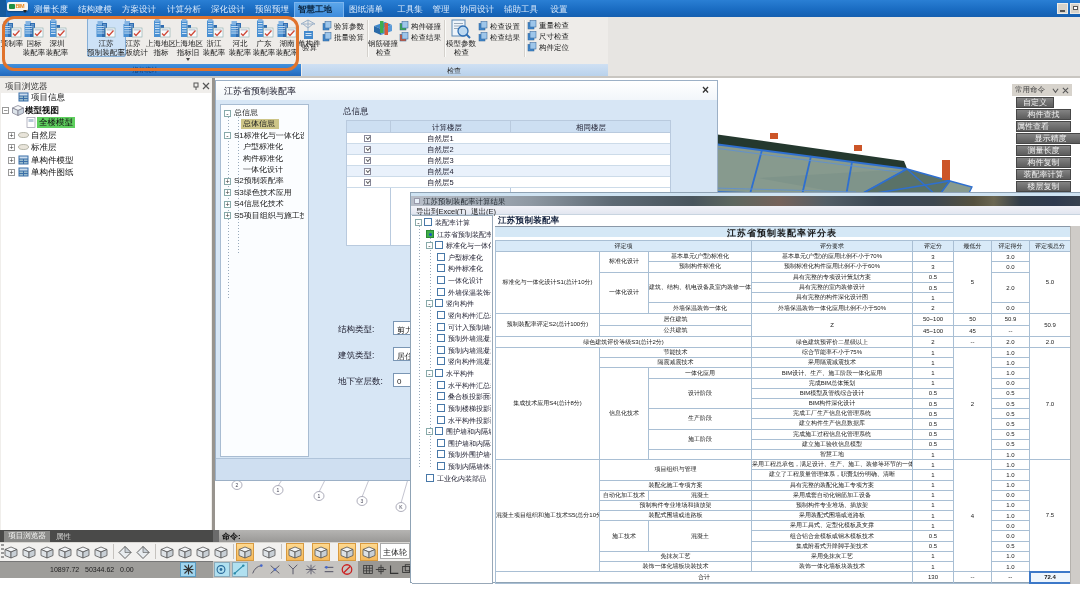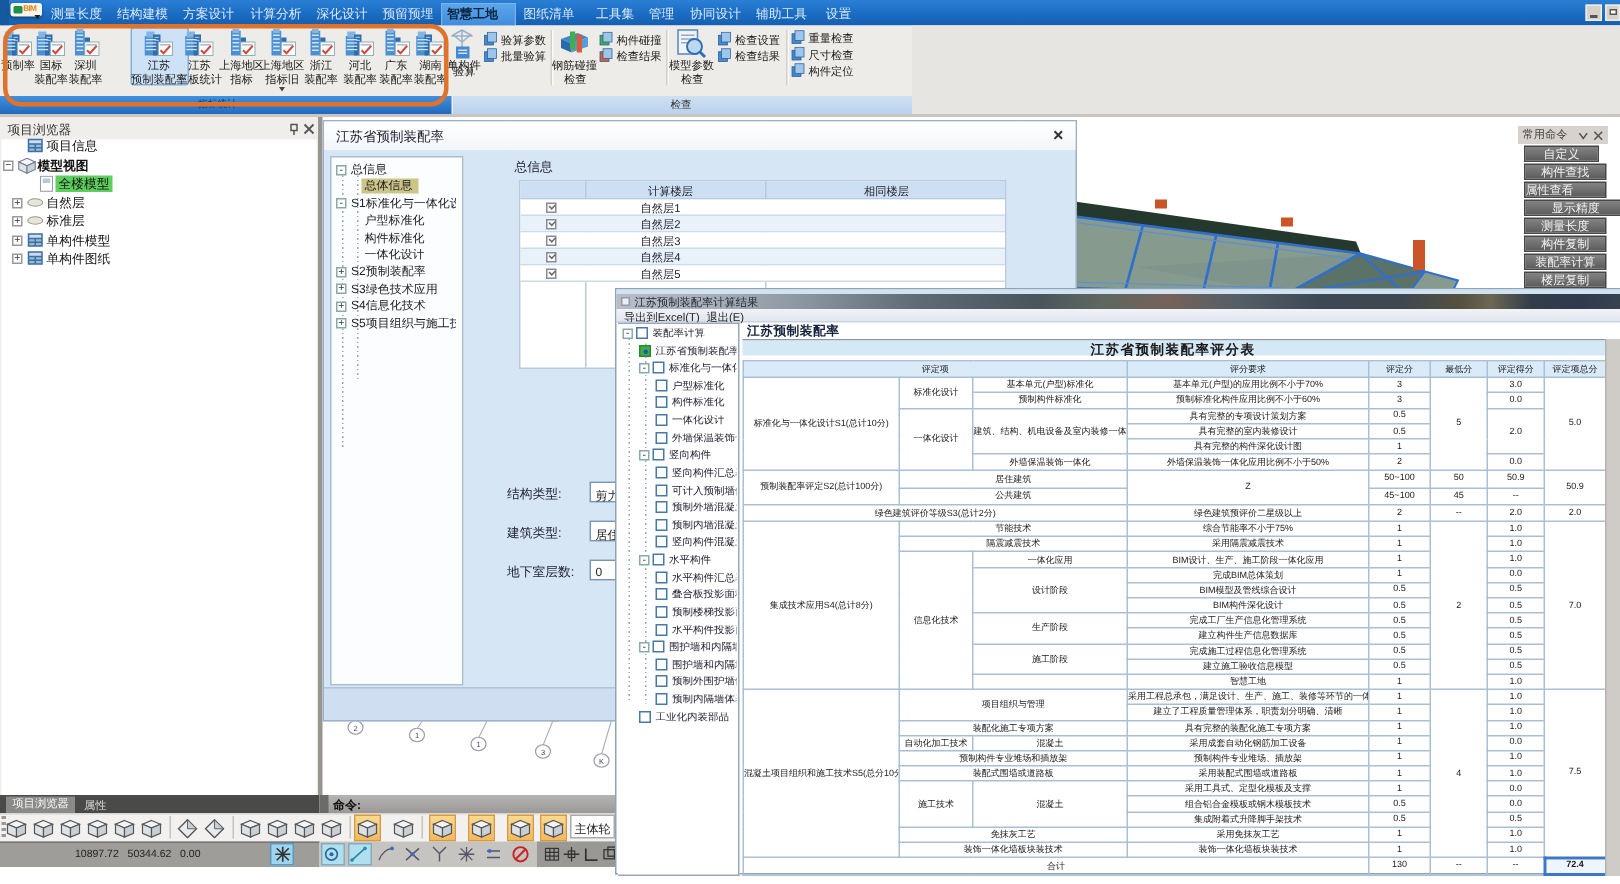--- a/index.html
+++ b/index.html
@@ -408,21 +408,21 @@
 <rect x="152" y="8" width="5" height="3" fill="#cc3322"></rect>
 </svg>
     <div class="ab" style="left:1012px;top:84px;width:60px;height:12px;background:#d7d3cc"></div>
     <div class="t" style="left:1015px;top:86px;font-size:7.5px;color:#444;">常用命令</div>
     <svg class="ab" style="left:1052px;top:87px" width="7" height="7" viewBox="0 0 8 8">
       <path d="M1 2 L4 6 L7 2" fill="none" stroke="#555" stroke-width="1.2"></path>
     </svg>
     <svg class="ab" style="left:1062px;top:87px" width="7" height="7" viewBox="0 0 8 8">
       <path d="M1 1 L7 7 M7 1 L1 7" stroke="#555" stroke-width="1.2"></path>
     </svg>
-    <div class="ab" style="left:1016px;top:96.5px;width:50px;height:11px;background:linear-gradient(180deg,#838383,#5c5c5c);border:1px solid #474747;color:#f2f2f2;font-size:8px;text-align:center;line-height:10px">自定义</div>
+    <div class="ab" style="left:1016px;top:96.5px;width:38px;height:11px;background:linear-gradient(180deg,#838383,#5c5c5c);border:1px solid #474747;color:#f2f2f2;font-size:8px;text-align:center;line-height:10px">自定义</div>
     <div class="ab" style="left:1016px;top:108.5px;width:55px;height:11px;background:linear-gradient(180deg,#838383,#5c5c5c);border:1px solid #474747;color:#f2f2f2;font-size:8px;text-align:center;line-height:10px">构件查找</div>
     <div class="ab" style="left:1016px;top:120.5px;width:55px;height:11px;background:linear-gradient(180deg,#838383,#5c5c5c);border:1px solid #474747;color:#f2f2f2;font-size:8px;text-align:left;line-height:10px">属性查看</div>
     <div class="ab" style="left:1016px;top:132.5px;width:69px;height:11px;background:linear-gradient(180deg,#838383,#5c5c5c);border:1px solid #474747;color:#f2f2f2;font-size:8px;text-align:center;line-height:10px">显示精度</div>
     <div class="ab" style="left:1016px;top:144.5px;width:55px;height:11px;background:linear-gradient(180deg,#838383,#5c5c5c);border:1px solid #474747;color:#f2f2f2;font-size:8px;text-align:center;line-height:10px">测量长度</div>
     <div class="ab" style="left:1016px;top:156.5px;width:55px;height:11px;background:linear-gradient(180deg,#838383,#5c5c5c);border:1px solid #474747;color:#f2f2f2;font-size:8px;text-align:center;line-height:10px">构件复制</div>
     <div class="ab" style="left:1016px;top:168.5px;width:55px;height:11px;background:linear-gradient(180deg,#838383,#5c5c5c);border:1px solid #474747;color:#f2f2f2;font-size:8px;text-align:center;line-height:10px">装配率计算</div>
     <div class="ab" style="left:1016px;top:180.5px;width:55px;height:11px;background:linear-gradient(180deg,#838383,#5c5c5c);border:1px solid #474747;color:#f2f2f2;font-size:8px;text-align:center;line-height:10px">楼层复制</div>
     <div class="ab" style="left:215px;top:80px;width:503px;height:401px;background:#d7e6f5;border:1px solid #9cb0c6;z-index:5">
       <div class="ab" style="left:0;top:0;width:501px;height:19px;background:linear-gradient(180deg,#ffffff,#f2f6fa)"></div>
       <div class="t" style="left:8px;top:5.5px;font-size:9px;color:#1a1a2a;">江苏省预制装配率</div>

